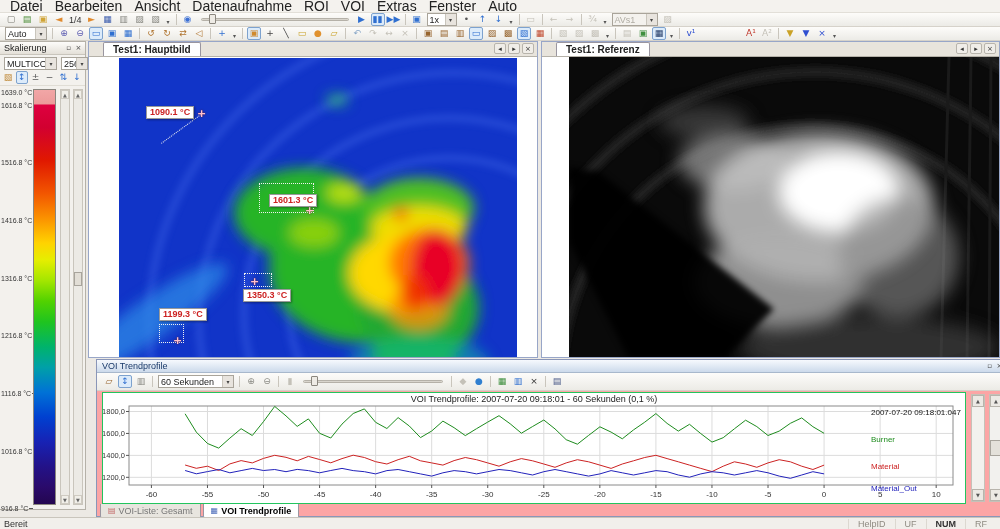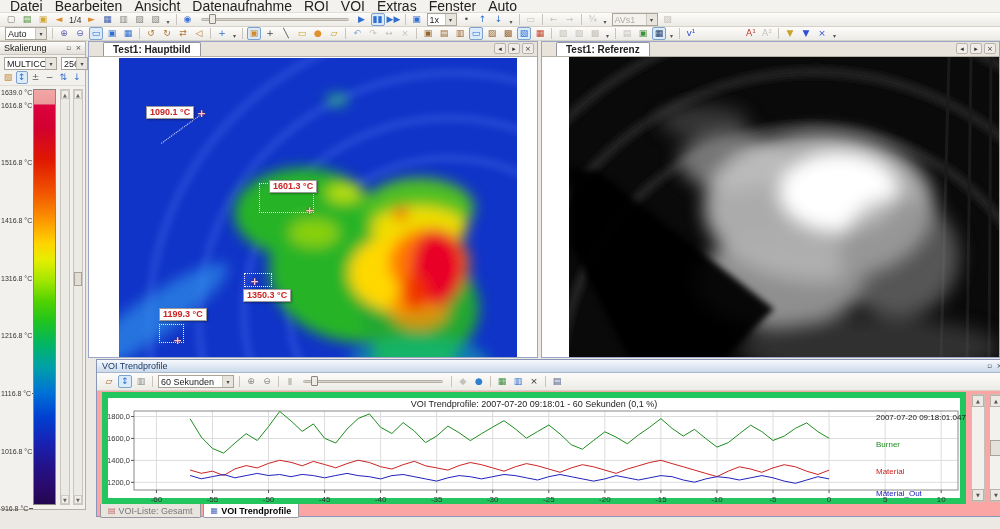--- a/index.html
+++ b/index.html
@@ -54,28 +54,28 @@
   .win-ctrl span { font-size:7px; color:#333; width:12px; height:11px; border:1px solid #b8b4ac; background:#f0ede8; display:flex; align-items:center; justify-content:center; border-radius:2px; font-family:"DejaVu Sans", sans-serif; }
   .content { position:absolute; top:15px; left:0; right:0; bottom:0; background:#fff; overflow:hidden; }
   .content svg { position:absolute; }
   
   .tmark { position:absolute; font-size:9px; font-weight:bold; color:#cc2222; background:#fff; border:1px solid #9a9a9a; padding:0 3px; line-height:11px; box-shadow:1px 1px 2px rgba(0,0,0,.35); white-space:nowrap; z-index:5; }
   .dotrect { position:absolute; border:1px dotted #f0f0f0; z-index:4; }
   .dotline { position:absolute; border-top:1px dotted #f0f0f0; transform-origin:0 0; z-index:4; }
   .xh { position:absolute; color:#ffc0cc; font-size:11px; font-weight:bold; line-height:8px; text-shadow:0 0 2px #701818; z-index:6; font-family:"DejaVu Sans", sans-serif; }
   .lm1 { left:57px; top:49px; } .lr1 { left:72px; top:86px; width:49px; transform:rotate(-36deg); }
   .lx1 { left:108px; top:53px; }
-  .lr2 { left:170px; top:126px; width:55px; height:30px; } .lm2 { left:180px; top:123px; } .lx2 { left:216px; top:150px; }
+  .lr2 { left:170px; top:126px; width:55px; height:30px; } .lm2 { left:180px; top:137px; } .lx2 { left:216px; top:150px; }
   .lr3 { left:155px; top:216px; width:28px; height:14px; } .lm3 { left:154px; top:232px; } .lx3 { left:161px; top:221px; }
   .lm4 { left:70px; top:251px; } .lr4 { left:70px; top:267px; width:25px; height:19px; } .lx4 { left:84px; top:280px; }
   
   #trend-panel { position:absolute; left:88px; top:359px; width:912px; height:158px; background:#fca5a5; border:1px solid #8a96b8;margin-left:8px; }
   .tp-header { height:13px; background:linear-gradient(#f6f9fd,#ccdaeb); border-bottom:1px solid #a8b8cc; font-size:9px; color:#1a3a6a; display:flex; align-items:center; padding:0 3px 0 5px; }
   .tp-toolbar { position:absolute; top:13px; left:0; right:0; height:18px; background:linear-gradient(#fdfcfa,#ecebe6); border-bottom:1px solid #d6d2ca; display:flex; align-items:center; padding-left:4px; }
-  .chart-box { position:absolute; left:5px; top:32px; width:864px; height:112px; background:#fff; border:6px solid #22c55e; }
+  .chart-box { position:absolute; left:5px; top:32px; width:864px; height:112px; background:#fff; border:1px solid #22c55e; }
   .chart-title { position:absolute; top:1px; left:0; right:0; text-align:center; font-size:9px; color:#222; z-index:2; }
   #trend-svg { position:absolute; left:0; top:0; width:862px; height:110px; }
   .legend { position:absolute; left:744px; top:15px; font-size:8px; z-index:3; }
   .legend div { position:absolute; white-space:nowrap;padding-left:24px; }
   .lg0 { top:0; color:#111; } .lg1 { top:27px; } .lg2 { top:54px; } .lg3 { top:76px; }
   .v-scroll { position:absolute; width:14px; top:34px; height:108px; background:#f2f1ee; border:1px solid #c5c1b8; }
   .vs1 { left:874px; } .vs2 { left:892px; }
   .v-scroll .btn { position:absolute; left:0; right:0; height:12px; background:#ece9e4; border:1px solid #b8b4ac; font-size:5px; display:flex; align-items:center; justify-content:center; color:#555; font-family:"DejaVu Sans", sans-serif; }
   .btn.up { top:0; } .btn.dn { bottom:0; }
   .v-scroll .thumb { position:absolute; left:0; right:0; top:45px; height:16px; background:#e4e1da; border:1px solid #a8a49c; }
@@ -493,14 +493,23 @@
         <span class="ticon red">▤</span>
         <span>VOI-Liste: Gesamt</span>
       </span>
       <span class="btab active">
         <span class="ticon blue">▦</span>
         <span>VOI Trendprofile</span>
       </span>
     </div>
   </div>
 
+  <div id="statusbar">
+    <span>Bereit</span>
+    <span class="st-right">
+        <span class="st-cell">HelpID</span>
+        <span class="st-cell">UF</span>
+        <span class="st-cell strong">NUM</span>
+        <span class="st-cell">RF</span>
+      </span>
+  </div>
 
 </div>
 
 </body></html>

